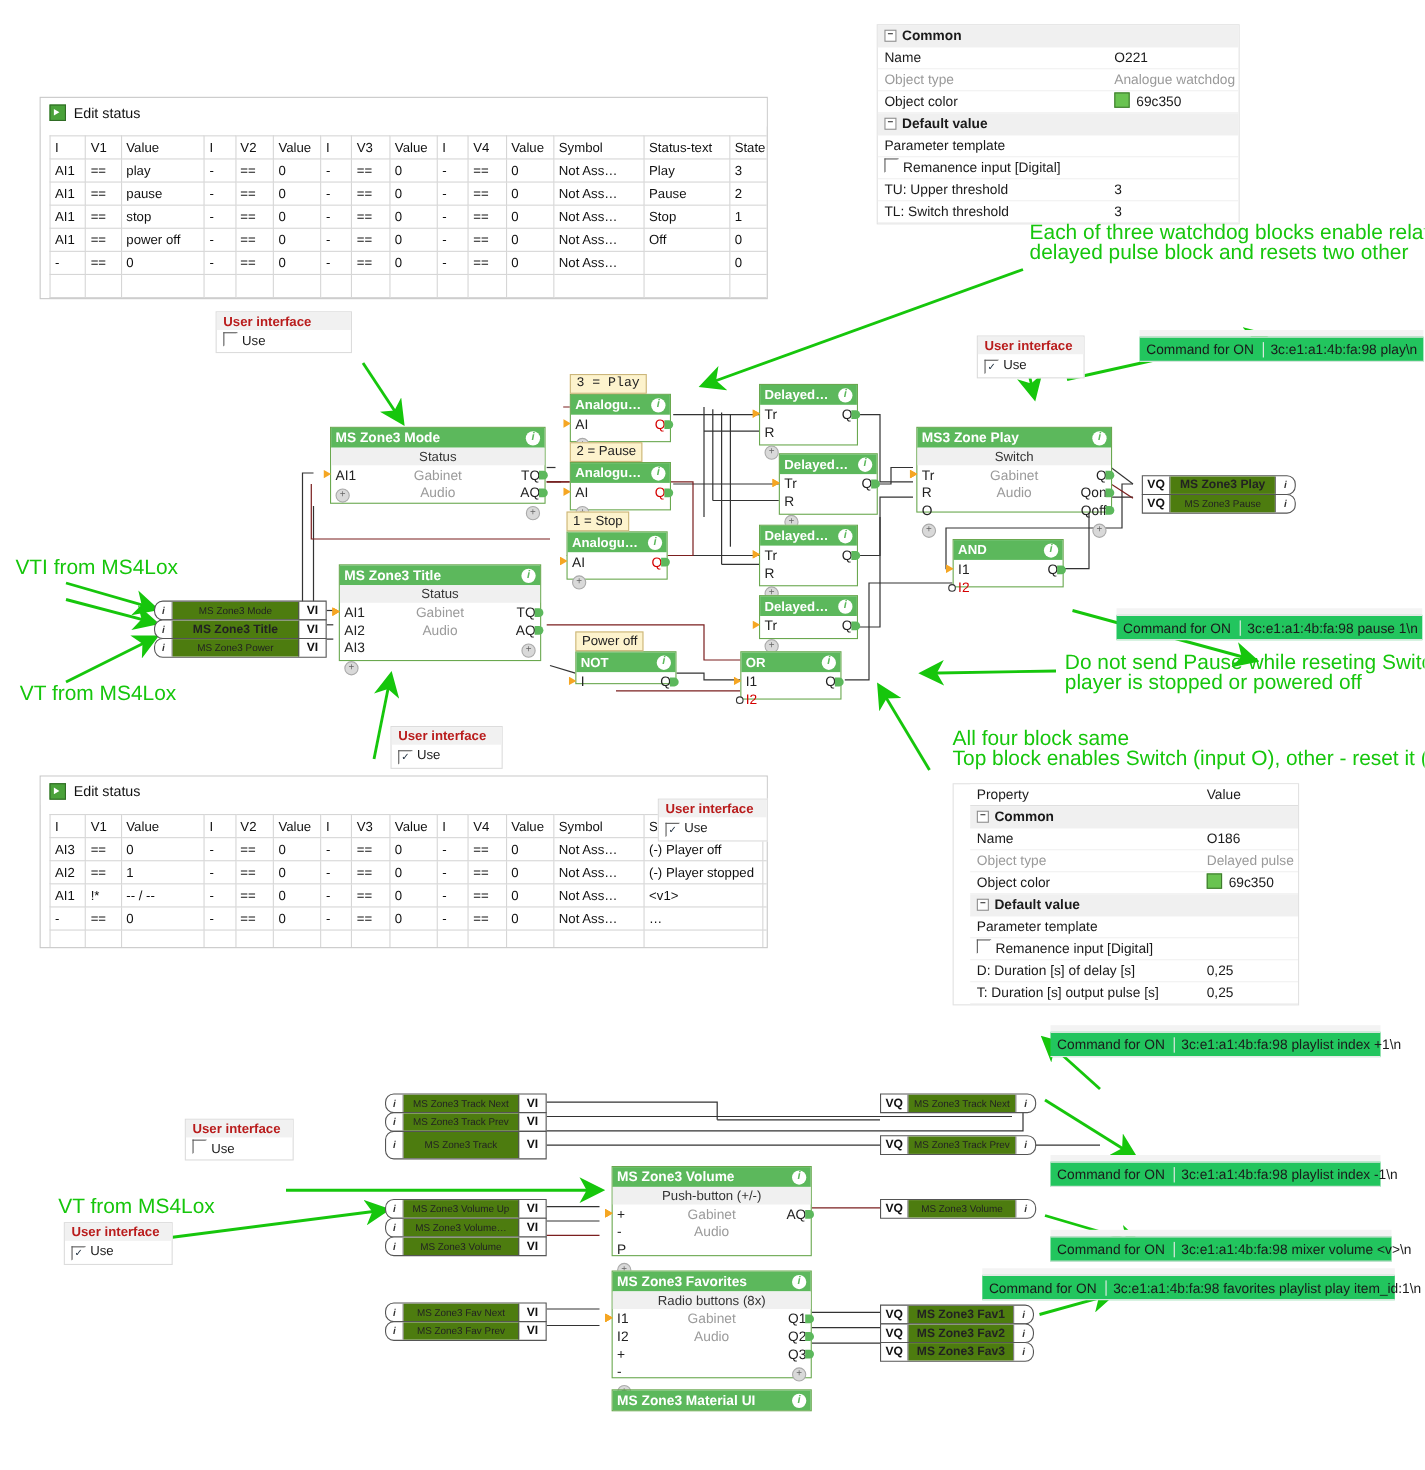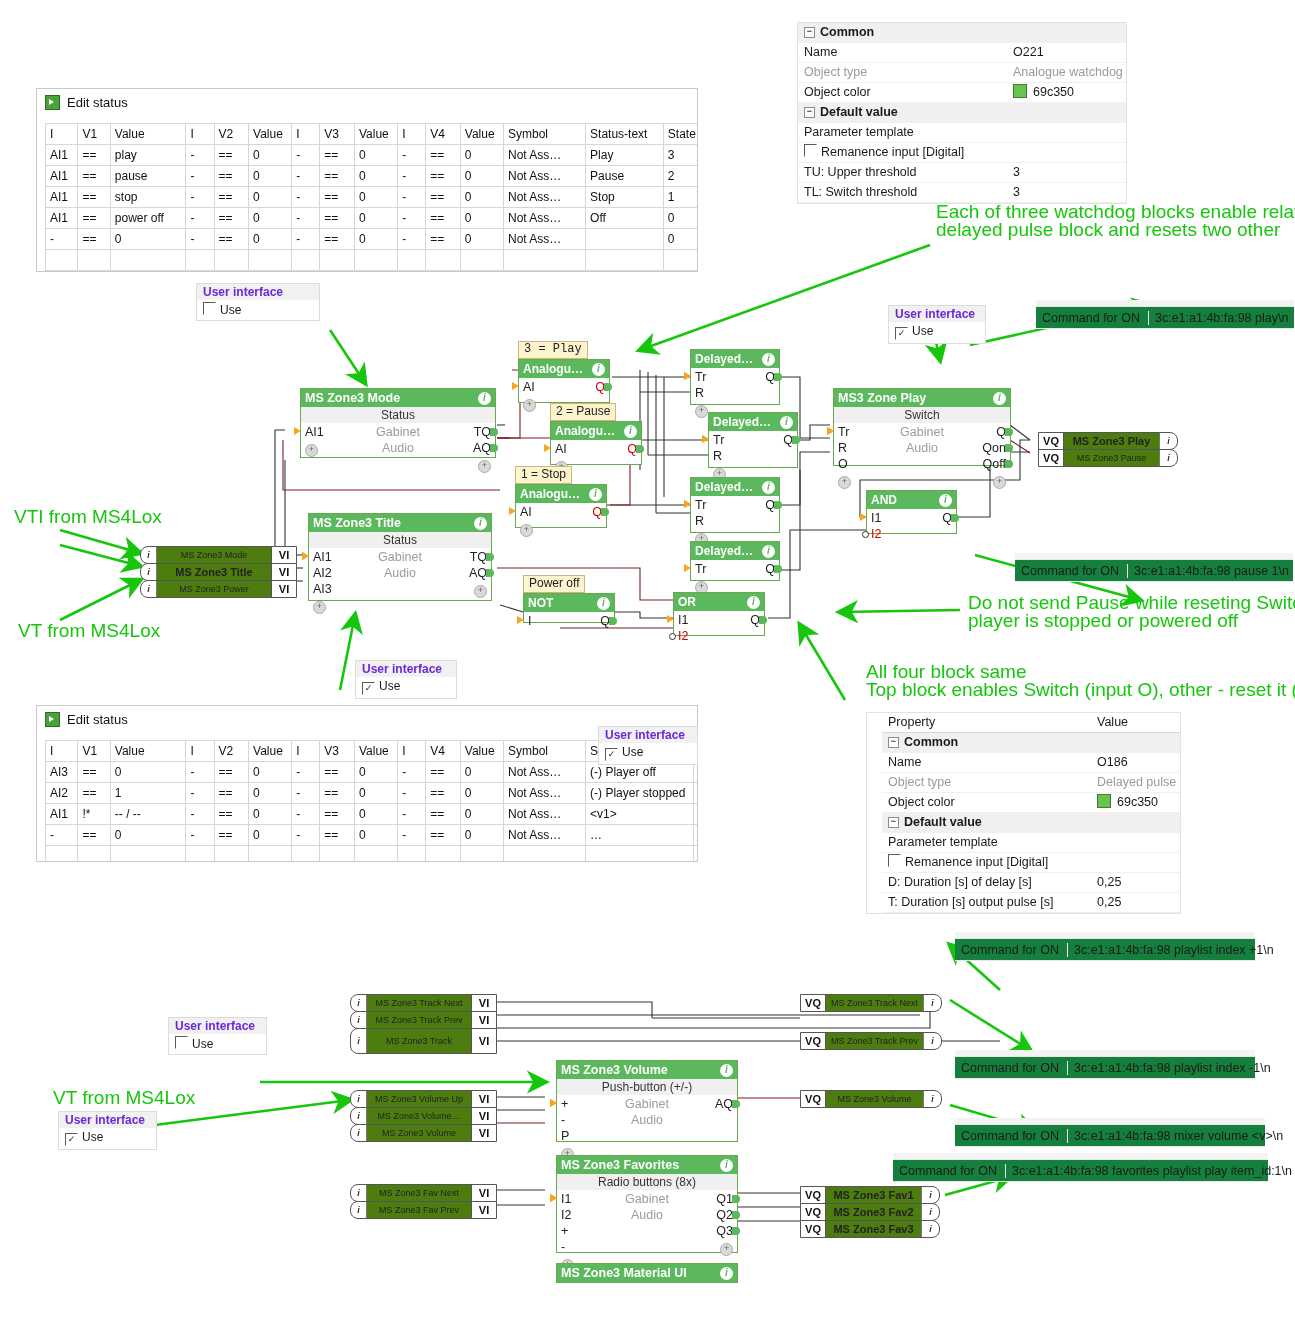--- a/index.html
+++ b/index.html
@@ -29,21 +29,21 @@
   .winicon:after{content:"";position:absolute;left:3px;top:3px;width:0;height:0;
      border-left:5px solid #fff;border-top:3.5px solid transparent;border-bottom:3.5px solid transparent;}
   table.stat{border-collapse:collapse;font-size:12px;color:#111;table-layout:fixed;}
   table.stat th,table.stat td{border:1px solid #d6d6d6;height:20px;padding:0 4px;font-weight:normal;text-align:left;
      white-space:nowrap;overflow:hidden;}
   table.stat th{font-weight:normal;}
   td.ra{text-align:right;}
 
   
   .uipanel{background:#fff;border:1px solid #dcdcdc;font-size:12px;color:#12355b;}
-  .uipanel .ttl{background:#f1f1f1;font-weight:bold;padding:1px 6px;color:#6d28d9;}
+  .uipanel .ttl{background:#f1f1f1;font-weight:bold;padding:1px 6px;color:#b91c1c;}
   .uipanel .bdy{padding:2px 6px 3px 6px;color:#1a1a1a;}
 
   
   .blk{background:#fff;border:1px solid #6aa84f;box-sizing:border-box;}
   .blk .bt{background:#5cb85c;color:#fff;font-weight:bold;font-size:12.5px;height:18px;line-height:18px;
       padding:0 4px;display:flex;align-items:center;justify-content:space-between;}
   .blk.small .bt{font-size:12px;}
   .ibadge{width:13px;height:13px;border-radius:50%;background:#fff;color:#5cb85c;font-size:10px;font-weight:bold;
       display:inline-flex;align-items:center;justify-content:center;line-height:1;font-style:italic;}
   .blk .sub{text-align:center;font-size:12px;color:#333;background:#f0f0f0;height:16px;line-height:16px;}
@@ -72,21 +72,21 @@
   .vbar .nm{flex:1;background:#4d7c0f;font-size:9px;color:#222;display:flex;align-items:center;
       justify-content:center;border-right:1px solid #555;white-space:nowrap;overflow:hidden;}
   .vbar .nm.bold{font-weight:bold;font-size:11px;}
   .vbar .tag{width:24px;display:flex;align-items:center;justify-content:center;font-size:11px;font-weight:bold;color:#111;}
   .vbar.right{border-radius:0 8px 8px 0;}
   .vbar.right .tag{border-right:1px solid #555;}
   .vbar.right .nm{border-right:none;border-left:none;}
   .vbar.right .ic{border-right:none;border-left:1px solid #777;width:17px;}
 
   
-  .cmdrow{background:#15803d;border-top:1px solid #e8e8e8;border-bottom:1px solid #e8e8e8;display:flex;
+  .cmdrow{background:#22c55e;border-top:1px solid #e8e8e8;border-bottom:1px solid #e8e8e8;display:flex;
       font-size:12.5px;color:#1a1a1a;height:21px;align-items:center;}
   .cmdrow .k{padding:0 8px 0 6px;white-space:nowrap;}
   .cmdrow .v{padding:0 6px;border-left:1px solid #ececec;white-space:nowrap;}
   .cmdhdr{background:#f3f3f3;height:6px;}
 
   
   .note{color:#16c60c;font-size:19px;line-height:18px;white-space:pre;}
   svg.overlay{position:absolute;left:0;top:0;width:1295px;height:1336px;pointer-events:none;}
 </style>
 </head>
@@ -644,21 +644,21 @@
           <span class="rgt redq" style="position: relative;">Q<span class="pin-out" style="top: 4px;"></span></span>
         </div>
       <div class="prow">
           <span class="lft"><span class="plusic">+</span></span>
           <span class="rgt"></span>
         </div>
     </div>
   </div>
 </div>
 
-<div class="abs" style="left:518px;top:401px;margin-left:32px;">
+<div class="abs" style="left:518px;top:401px;">
   <div class="cap" style="display:inline-block;">2 = Pause</div>
   <div class="blk small" style="width:92px;height:44px;">
     <div class="bt">
         <span>Analogu…</span>
         <span class="ibadge">i</span>
       </div>
     <div class="body">
       <div class="prow">
           <span class="lft">AI<span class="pin-in" style="top:4px;"></span></span>
           <span class="rgt redq" style="position: relative;">Q<span class="pin-out" style="top: 4px;"></span></span>
@@ -810,21 +810,21 @@
         <span class="rgt" style="position: relative;">Qoff<span class="pin-out" style="top: 4px;"></span></span>
       </div>
     <div class="prow">
         <span class="lft"><span class="plusic">+</span></span>
         <span class="mid"></span>
         <span class="rgt"><span class="plusic">+</span></span>
       </div>
   </div>
 </div>
 
-<div class="abs blk small" style="left:866px;top:490px;width:91px;height:44px;">
+<div class="abs blk small" style="left:866px;top:490px;width:101px;height:44px;">
   <div class="bt">
       <span>AND</span>
       <span class="ibadge">i</span>
     </div>
   <div class="body">
     <div class="prow">
         <span class="lft">I1<span class="pin-in" style="top:4px;"></span></span>
         <span class="rgt" style="position: relative;">Q<span class="pin-out" style="top: 4px;"></span></span>
       </div>
     <div class="prow">

